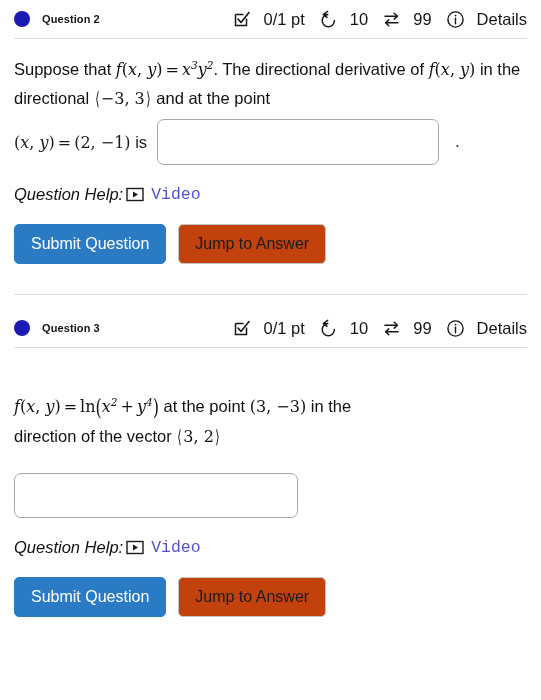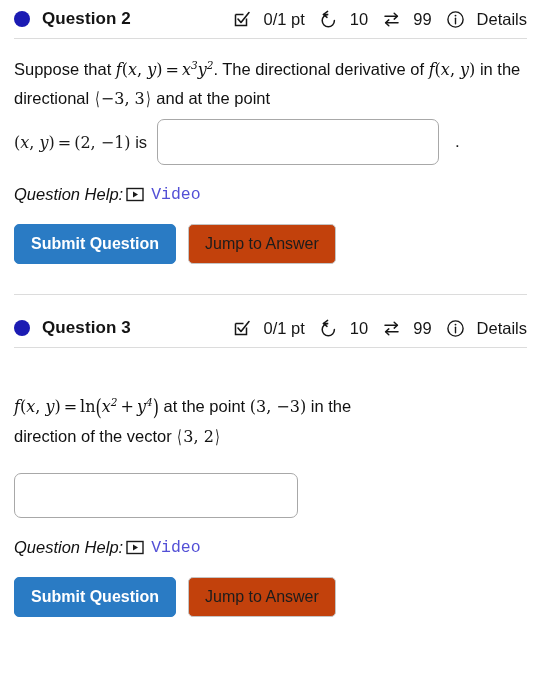--- a/index.html
+++ b/index.html
@@ -30,21 +30,21 @@
   }
   .q-dot {
     width: 16px;
     height: 16px;
     border-radius: 50%;
     background: #1b1bb3;
     flex: 0 0 auto;
     margin-right: 12px;
   }
   .q-title {
-    font-size: 17px;
+    font-size: 11px;
     font-weight: bold;
     color: #141414;
     letter-spacing: 0.1px;
     white-space: nowrap;
   }
   .q-meta {
     display: flex;
     align-items: center;
     margin-left: auto;
     gap: 0px;
@@ -193,21 +193,20 @@
     cursor: pointer;
     box-sizing: border-box;
     line-height: 1;
     white-space: nowrap;
   }
   .btn-primary {
     background: #2a7bc4;
     color: #ffffff;
     border: 1px solid #2a7bc4;
     padding: 11px 16px;
-    font-weight: bold;
   }
   .btn-secondary {
     background: #c2410c;
     color: #1c1c1c;
     border: 1px solid #c4c4c4;
     padding: 11px 16px;
   }
 
   .section-gap { height: 1px; background: #dcdcdc; margin: 0 14px; }
 </style>

